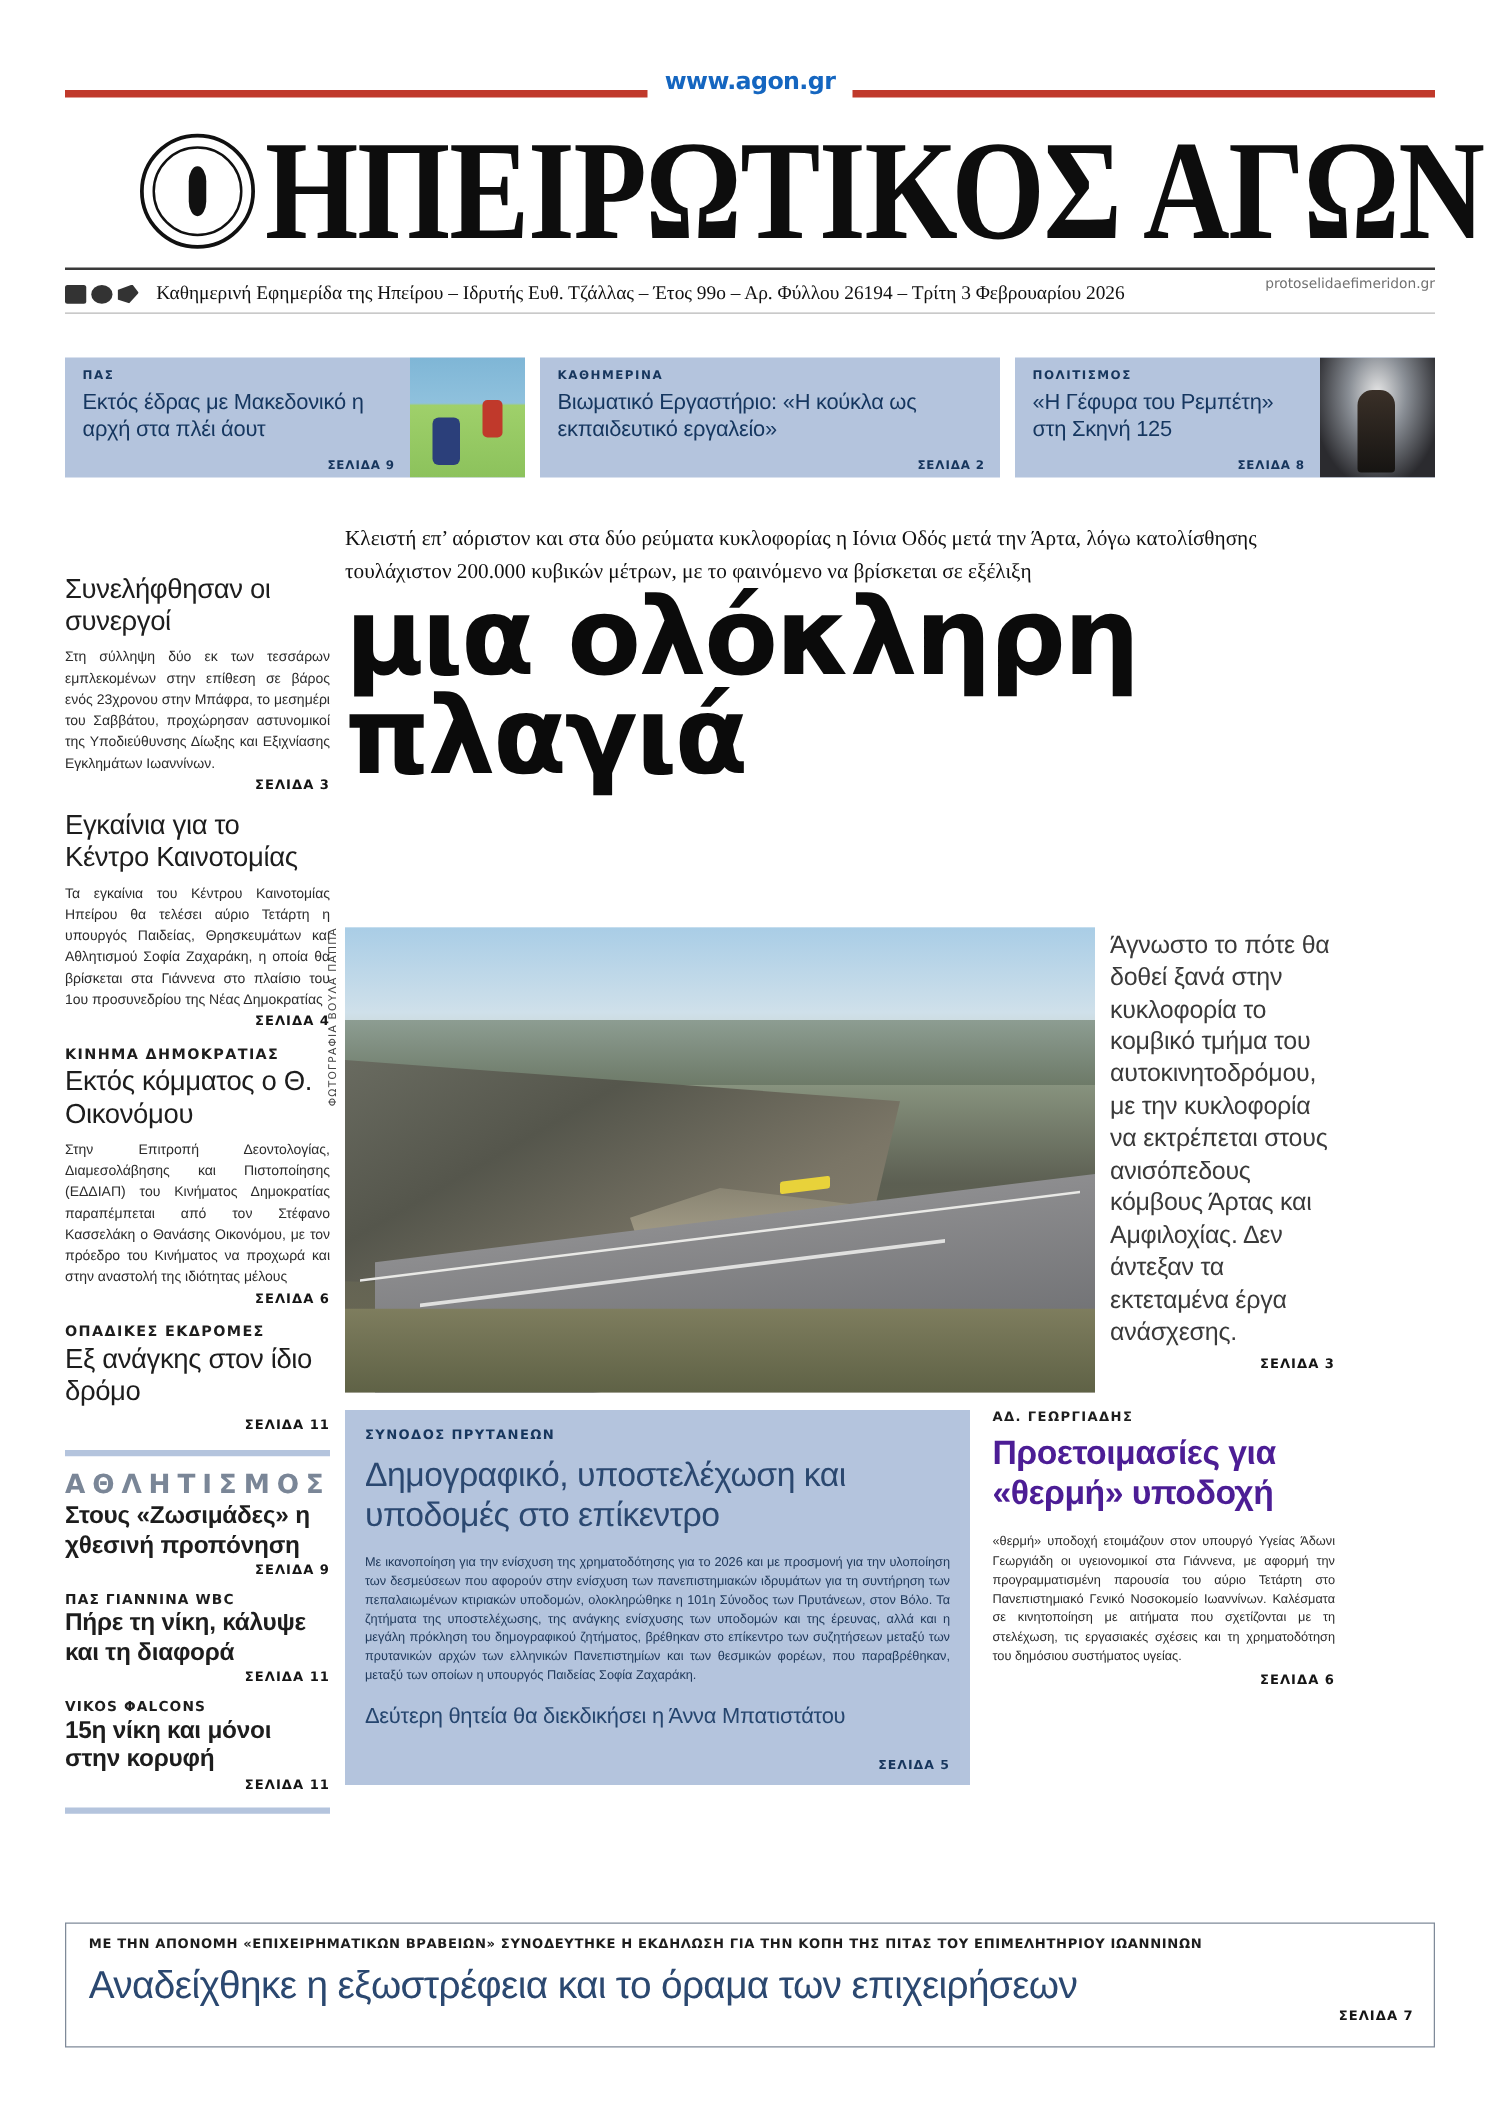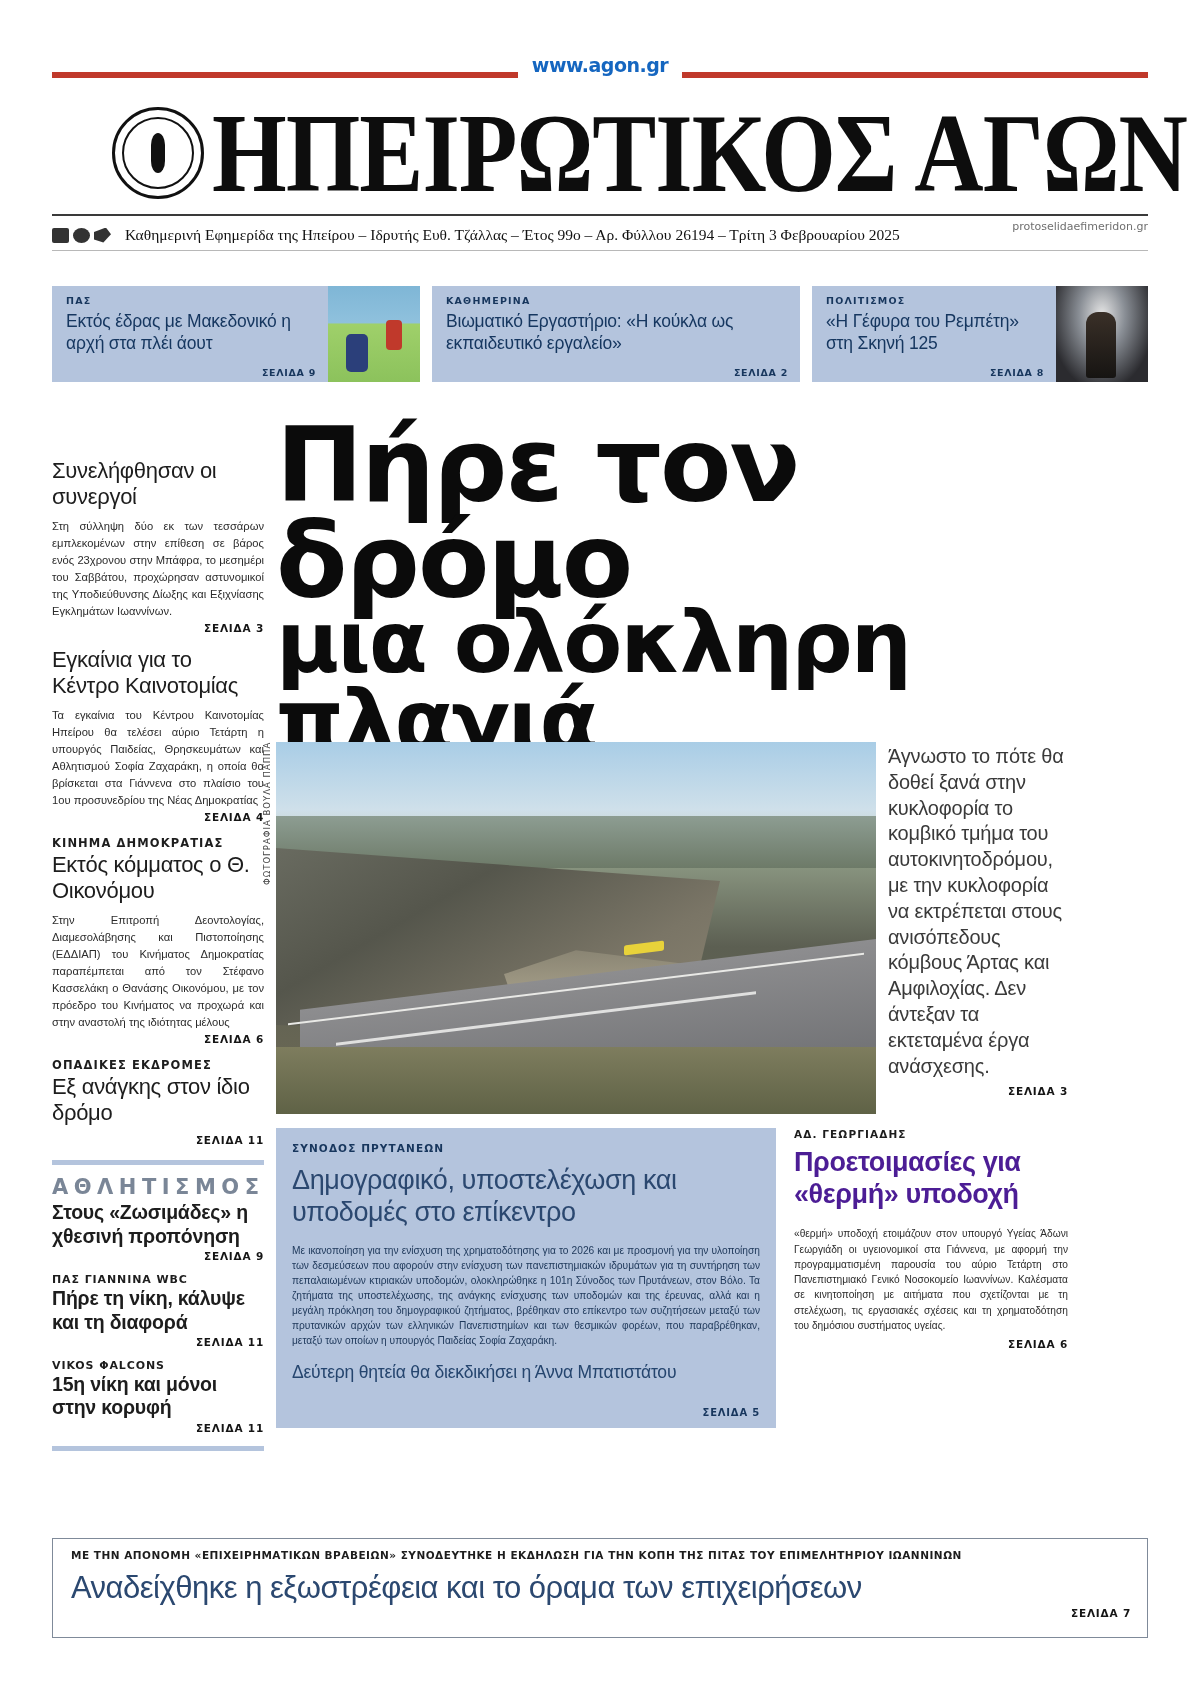--- a/index.html
+++ b/index.html
@@ -337,21 +337,21 @@
     </div>
 
     <div class="masthead-rule"></div>
 
     <div class="masthead-info">
       <div class="mini-icons">
         <span class="i1"></span>
         <span class="i2"></span>
         <span class="i3"></span>
       </div>
-      <div class="line">Καθημερινή Εφημερίδα της Ηπείρου – Ιδρυτής Ευθ. Τζάλλας – Έτος 99ο – Αρ. Φύλλου 26194 – Τρίτη 3 Φεβρουαρίου 2025</div>
+      <div class="line">Καθημερινή Εφημερίδα της Ηπείρου – Ιδρυτής Ευθ. Τζάλλας – Έτος 99ο – Αρ. Φύλλου 26194 – Τρίτη 3 Φεβρουαρίου 2026</div>
     </div>
     <div class="watermark">protoselidaefimeridon.gr</div>
     <div class="masthead-rule2"></div>
   </div>
 
   <div class="teasers">
 
     <div class="teaser t1">
       <div class="txt">
         <div class="kicker">ΠΑΣ</div>
@@ -424,22 +424,22 @@
     <div class="sport-item">
       <div class="sport-kicker">VIKOS ΦALCONS</div>
       <h3 class="sport-head">15η νίκη και μόνοι στην κορυφή</h3>
       <div class="lc-pg">ΣΕΛΙΔΑ 11</div>
     </div>
 
     <div class="bottom-rule"></div>
   </div>
 
   <div class="main">
+    <p class="lead-standfirst">Κλειστή  επ’ αόριστον και στα δύο ρεύματα κυκλοφορίας η Ιόνια Οδός μετά την Άρτα, λόγω κατολίσθησης τουλάχιστον 200.000 κυβικών μέτρων, με το φαινόμενο να βρίσκεται σε εξέλιξη</p>
     <h1 class="mega">
-      <span class="l1">Πήρε τον δρόμο</span>
       <span class="l2">μια ολόκληρη πλαγιά</span>
     </h1>
   </div>
 
   <div class="photo">
     <div class="sky"></div>
     <div class="hill"></div>
     <div class="slide"></div>
     <div class="debris"></div>
     <div class="road"></div>

